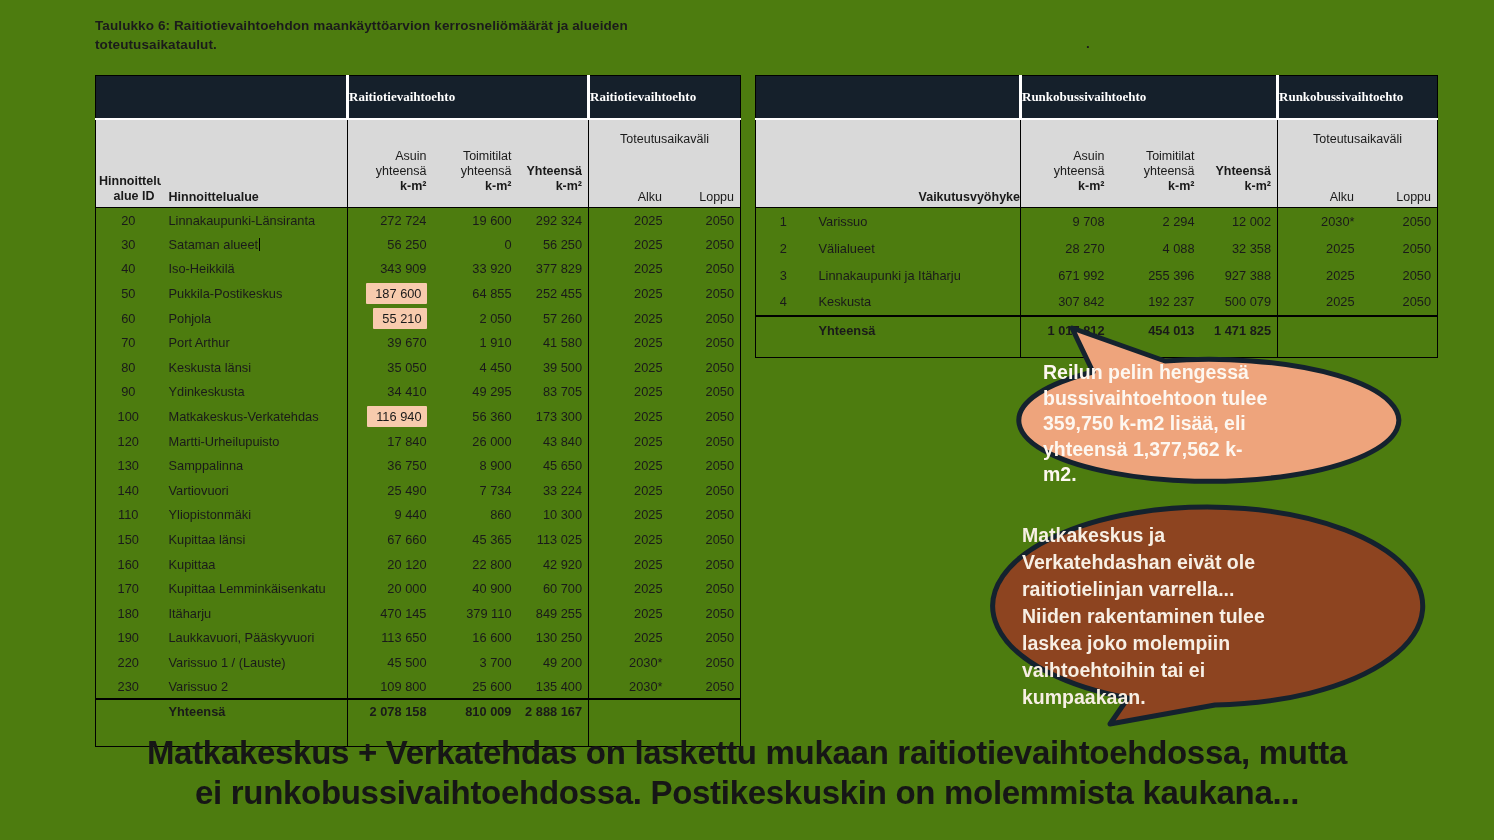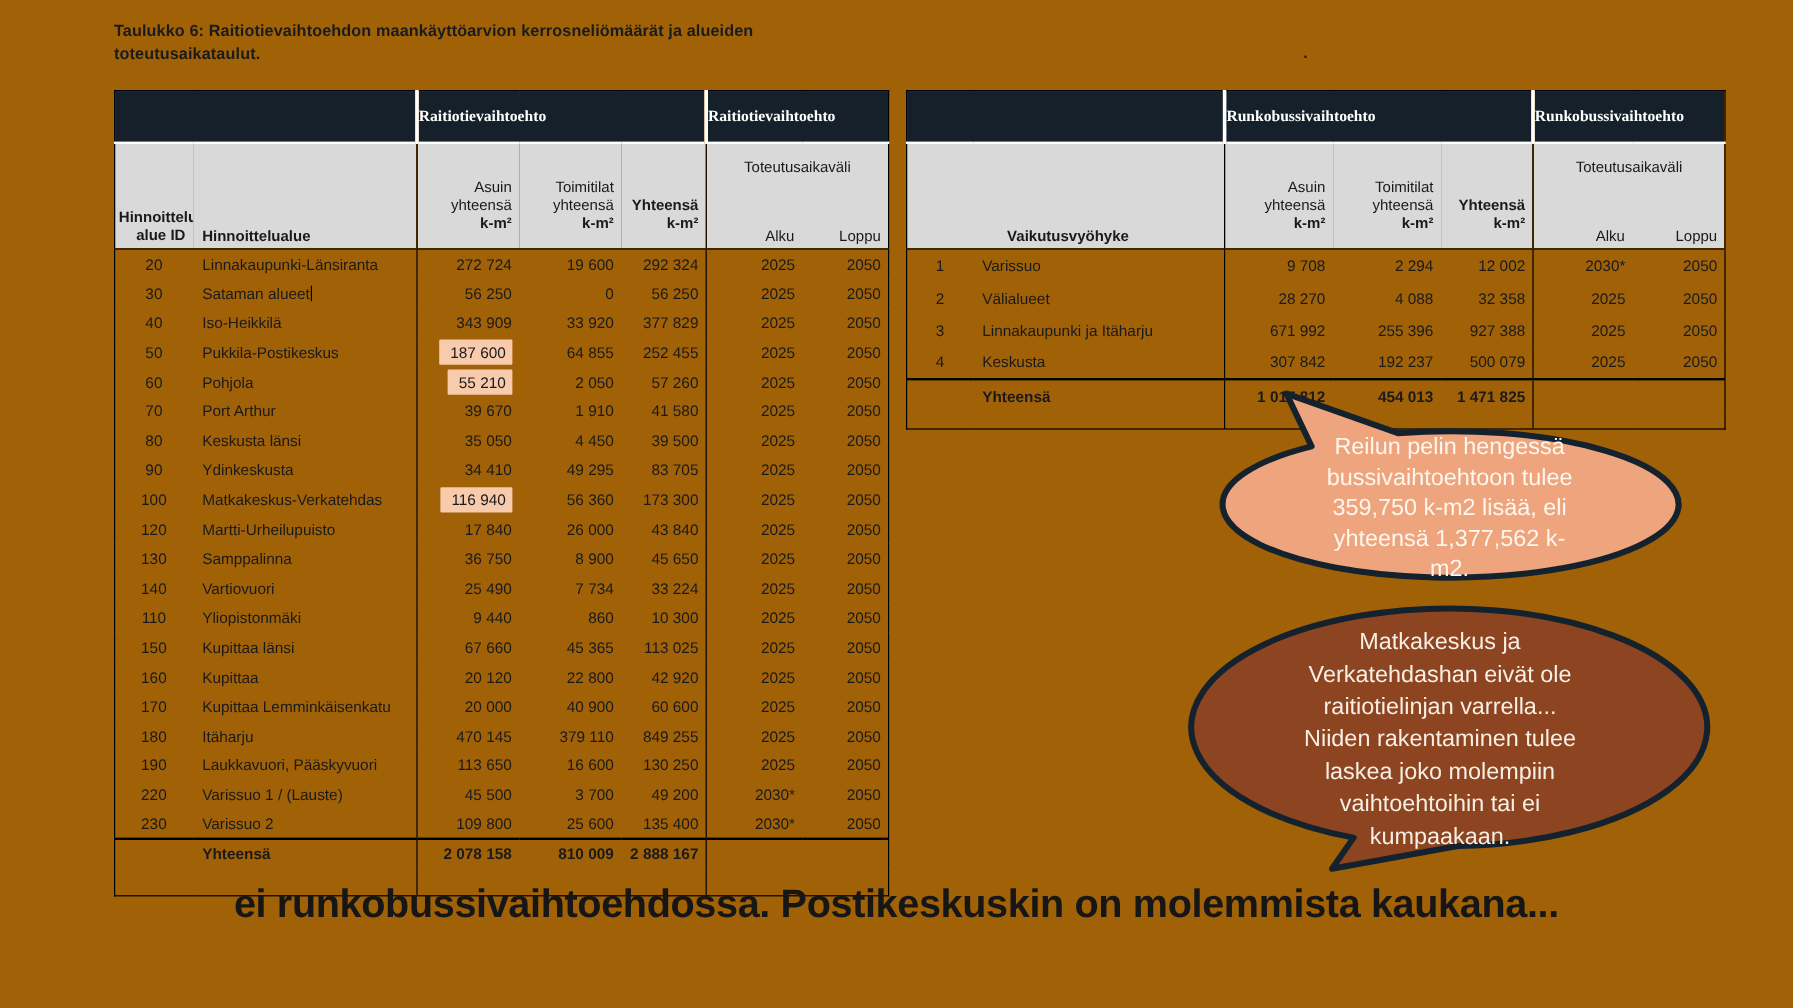--- a/index.html
+++ b/index.html
@@ -1,17 +1,17 @@
 <!DOCTYPE html>
 <html style="--header-bg: #15202b; --subheader-bg: #d9d9d9; --table-border: #000000; --highlight: #f8cbad; --bubble-outline: #14222e; --bubble1-fill: #eea47c; --bubble1-text: #fdf7f0; --bubble2-fill: #8d4420; --bubble2-text: #f7efe4; --caption-color: #161616;"><head>
 <meta charset="utf-8">
 <style>
   html,body { margin:0; padding:0; }
   body { font-family:"Liberation Sans", sans-serif; }
-  .canvas { position:relative; width:1494px; height:840px; background:#a16207; overflow:hidden; }
+  .canvas { position:relative; width:1494px; height:840px; background:#4d7c0f; overflow:hidden; }
 
   
   .tbl-title { position:absolute; font-size:13.5px; font-weight:bold; color:#1b1b1b;
                line-height:19px; width:640px; letter-spacing:0.1px; }
   #t6-title { left:95px; top:16px; }
   #t8-title { left:755px; top:16px; }
   #t8-period { position:absolute; left:1086px; top:36px; font-size:13.5px; font-weight:bold; color:#1b1b1b; }
 
   
   table { border-collapse:collapse; table-layout:fixed; position:absolute;
@@ -28,21 +28,21 @@
               font-size:12.5px; border-bottom:1px solid var(--table-border); }
   .secb { border-left:1px solid var(--table-border); }
   .num-h { text-align:right; padding:0 6px 13px 0; line-height:15px; }
   .num-h .lbl { white-space:pre-line; }
   .num-h .unit { font-weight:bold; }
   .bold { font-weight:bold; }
   .id-h { vertical-align:bottom; padding-bottom:3px; line-height:15px; }
   .idl1 { text-align:left; padding-left:3px; font-weight:bold; }
   .idl2 { text-align:right; padding-right:6px; font-weight:bold; }
   .name-h { text-align:left; padding:0 0 3px 8px; font-weight:bold; }
-  .zone-h { text-align:center; padding:0 0 3px 4px; font-weight:bold; vertical-align:bottom; }
+  .zone-h { text-align:right; padding:0 0 3px 4px; font-weight:bold; vertical-align:bottom; }
   th.tf { position:relative; }
   .tf-top { position:absolute; top:12px; left:0; right:0; text-align:center; }
   .tf-bot { position:absolute; bottom:3px; left:12px; right:0; display:flex; }
   .tf-bot .alku { flex:1; text-align:right; padding-right:6px; }
   #t6 .tf-bot .loppu { width:66px; text-align:right; padding-right:6px; }
   #t8 .tf-bot .loppu { width:71px; text-align:right; padding-right:6px; }
 
   tbody td { font-size:12.8px; }
   #t6 tbody tr { height:24.6px; }
   #t8 tbody tr { height:27px; }
@@ -56,21 +56,21 @@
   .caret { display:inline-block; width:1px; height:13px; background:#000;
            vertical-align:-2px; margin-left:1px; }
 
   
   .bubble { position:absolute; }
   #bubble1 { left:1005px; top:320px; width:400px; height:170px; }
   #bubble2 { left:978px;  top:498px; width:448px; height:238px; }
   .bubble svg { position:absolute; left:0; top:0; overflow:visible; }
   #bubble1 path { fill:var(--bubble1-fill); stroke:var(--bubble-outline); stroke-width:5; stroke-linejoin:round; }
   #bubble2 path { fill:var(--bubble2-fill); stroke:var(--bubble-outline); stroke-width:5; stroke-linejoin:round; }
-  .btext { position:absolute; text-align:center; white-space:pre-line; font-weight:normal; }
+  .btext { position:absolute; text-align:left; white-space:pre-line; font-weight:bold; }
   #bubble1 .btext { left:38px; top:40px; width:330px; font-size:19.5px; line-height:25.5px; color:var(--bubble1-text); }
   #bubble2 .btext { left:44px; top:24px; width:356px; font-size:19.5px; line-height:27px;  color:var(--bubble2-text); }
 
   
   #caption { position:absolute; left:0; top:733px; width:1494px; text-align:center;
              font-weight:bold; font-size:33px; line-height:40px; color:var(--caption-color);
              letter-spacing:-0.3px; }
 </style>
 </head>
 <body>
@@ -259,21 +259,21 @@
           <td class="num">22 800</td>
           <td class="num">42 920</td>
           <td class="yr secb">2025</td>
           <td class="yr">2050</td>
         </tr>
         <tr>
           <td class="id">170</td>
           <td class="name">Kupittaa Lemminkäisenkatu</td>
           <td class="num secb">20 000</td>
           <td class="num">40 900</td>
-          <td class="num">60 600</td>
+          <td class="num">60 700</td>
           <td class="yr secb">2025</td>
           <td class="yr">2050</td>
         </tr>
         <tr>
           <td class="id">180</td>
           <td class="name">Itäharju</td>
           <td class="num secb">470 145</td>
           <td class="num">379 110</td>
           <td class="num">849 255</td>
           <td class="yr secb">2025</td>
@@ -444,16 +444,17 @@
     <div class="btext">Matkakeskus ja
 Verkatehdashan eivät ole
 raitiotielinjan varrella...
 Niiden rakentaminen tulee
 laskea joko molempiin
 vaihtoehtoihin tai ei
 kumpaakaan.</div>
   </div>
 
   <div id="caption">
+    <div>Matkakeskus + Verkatehdas on laskettu mukaan raitiotievaihtoehdossa, mutta</div>
     <div>ei runkobussivaihtoehdossa. Postikeskuskin on molemmista kaukana...</div>
   </div>
 
 </div>
 
 </body></html>

